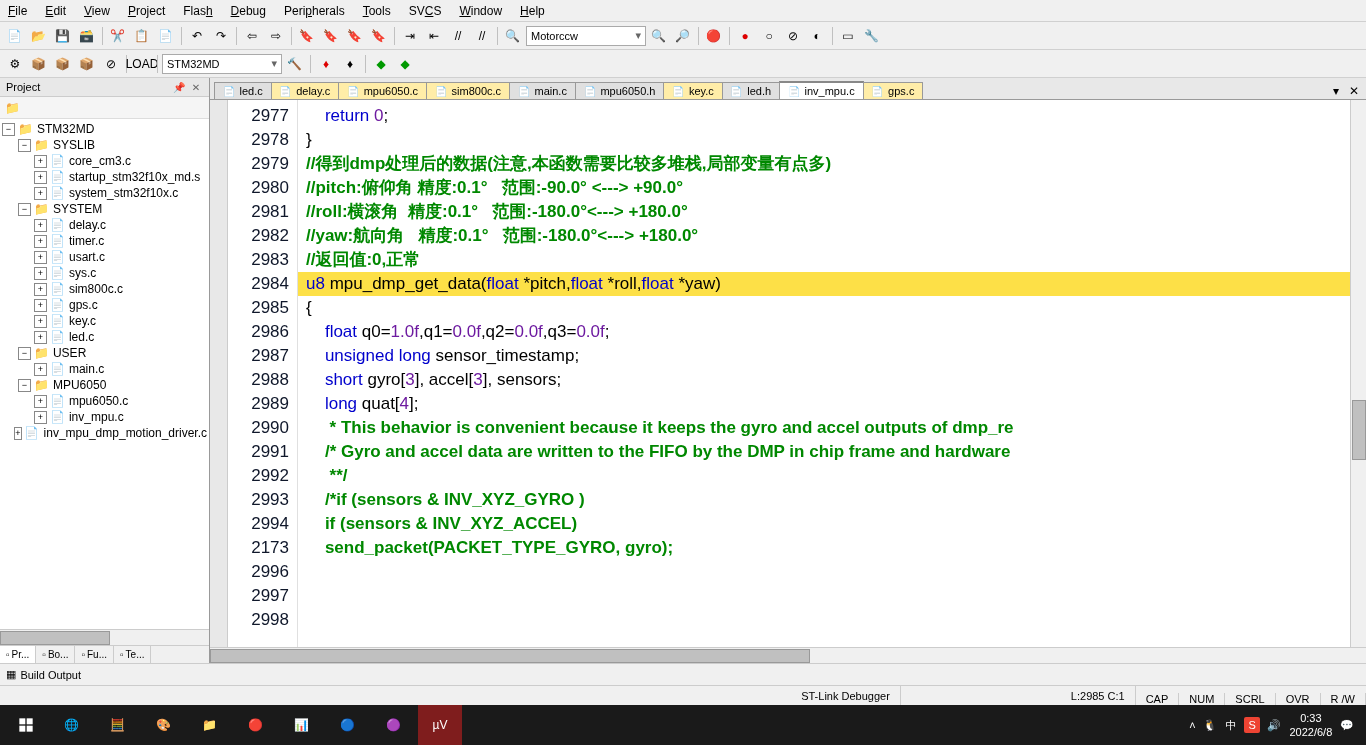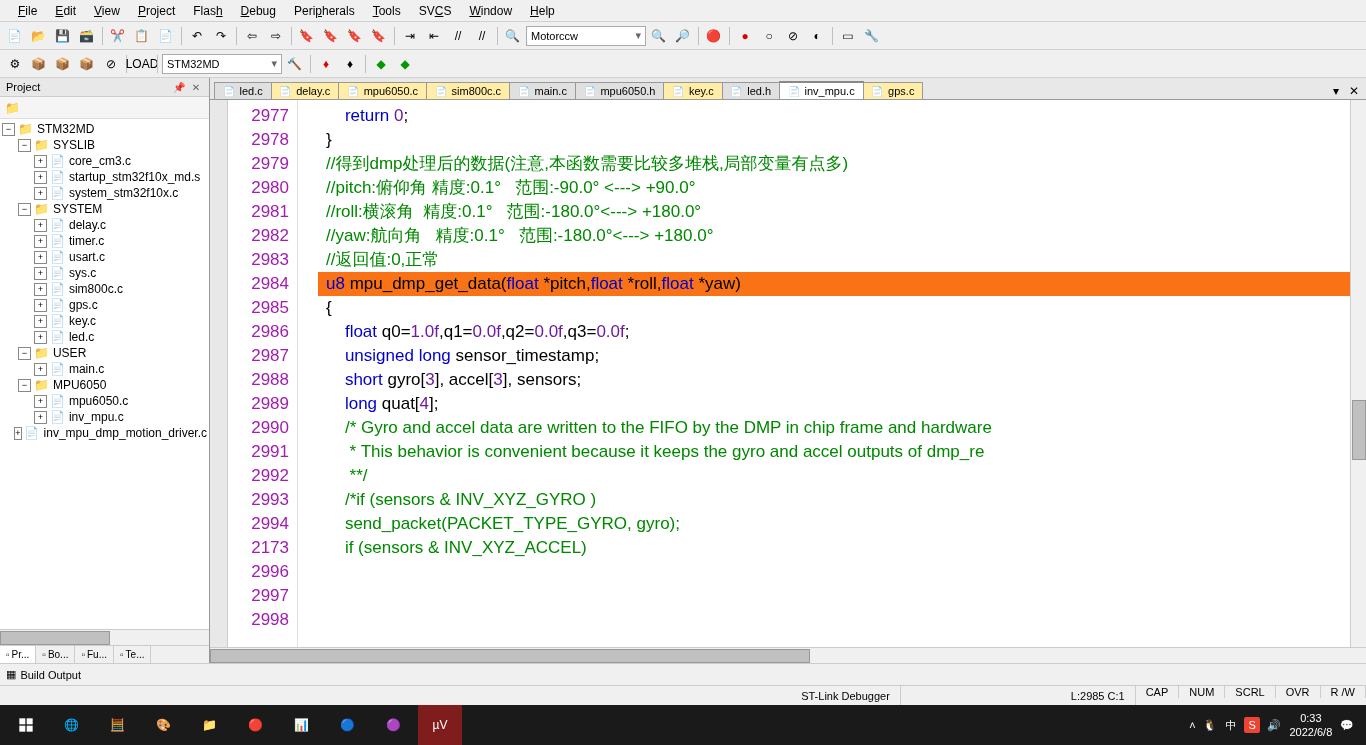--- a/index.html
+++ b/index.html
@@ -1,17 +1,17 @@
 <!DOCTYPE html>
 <html><head>
 <meta charset="utf-8">
 <style>
 * { margin: 0; padding: 0; box-sizing: border-box; font-family: "Segoe UI", Tahoma, sans-serif; }
 body { width: 1366px; height: 745px; background: #f0f0f0; overflow: hidden; display: flex; flex-direction: column; font-size: 12px; }
-.menubar { background: #f0f0f0; display: flex; padding: 2px 10px; gap: 2px; border-bottom: 1px solid #d0d0d0; height: 22px; }
+.menubar { background: #f0f0f0; display: flex; padding: 2px 0; gap: 2px; border-bottom: 1px solid #d0d0d0; height: 22px; }
 .menubar-item { padding: 2px 8px; cursor: pointer; }
 .menubar-item u { text-decoration: underline; }
 .toolbar { background: #f0f0f0; display: flex; align-items: center; gap: 2px; padding: 2px 4px; border-bottom: 1px solid #d0d0d0; height: 28px; }
 .tool-btn { width: 22px; height: 22px; display: flex; align-items: center; justify-content: center; cursor: pointer; }
 .tool-sep { width: 1px; height: 18px; background: #c0c0c0; margin: 0 2px; }
 .tool-dropdown { border: 1px solid #aaa; background: white; height: 20px; padding: 0 20px 0 4px; font-size: 11px; min-width: 120px; display: flex; align-items: center; position: relative; }
 .tool-dropdown::after { content: "▾"; position: absolute; right: 4px; color: #666; }
 .main-area { flex: 1; display: flex; overflow: hidden; }
 .project-panel { width: 210px; display: flex; flex-direction: column; border-right: 1px solid #999; background: #fff; }
 .panel-header { background: #e8e8e8; border-bottom: 1px solid #ccc; padding: 2px 6px; font-size: 11px; display: flex; align-items: center; justify-content: space-between; }
@@ -29,35 +29,35 @@
 .editor-area { flex: 1; display: flex; flex-direction: column; overflow: hidden; }
 .file-tabs { display: flex; background: #e8e8e8; border-bottom: 1px solid #999; padding-left: 4px; align-items: flex-end; height: 22px; position: relative; }
 .file-tab { padding: 2px 8px; border: 1px solid #999; border-bottom: none; margin-right: -1px; background: #e0e0e0; cursor: pointer; font-size: 11px; display: flex; align-items: center; gap: 4px; }
 .file-tab.active { background: #fff; border-top: 2px solid #888; }
 .file-tab.modified { background: #ffeda8; }
 .file-tab-icon { font-size: 10px; }
 .tab-controls { margin-left: auto; display: flex; gap: 2px; padding-right: 4px; }
 .tab-ctrl-btn { width: 16px; height: 16px; display: flex; align-items: center; justify-content: center; cursor: pointer; }
 .code-wrap { flex: 1; display: flex; overflow: hidden; background: #fff; position: relative; }
 .fold-column { width: 18px; background: #e8e8e8; border-right: 1px solid #ccc; }
-.gutter { width: 70px; background: #fff; border-right: 1px solid #e0e0e0; font-family: "Consolas","SimSun",monospace; color: #a21caf; font-size: 17px; text-align: right; padding-right: 8px; line-height: 24px; padding-top: 4px; }
+.gutter { width: 70px; background: #fff; border-right: 1px solid #e0e0e0; font-family: "Consolas","SimSun",monospace; color: #0f172a; font-size: 17px; text-align: right; padding-right: 8px; line-height: 24px; padding-top: 4px; }
 .code { flex: 1; font-family: "Consolas","SimSun",monospace; font-size: 17px; line-height: 24px; overflow: hidden; padding-top: 4px; }
-.code-line { white-space: pre; padding-left: 8px; margin-left: 20px; }
-.code-line.highlight { background: #f97316; }
+.code-line { white-space: pre; padding-left: 8px; }
+.code-line.highlight { background: #fde047; }
 .k { color: #0000cc; } 
 .t { color: #0000cc; } 
 .n { color: #6d1aa0; } 
-.c { color: #008800; }
+.c { color: #008800; font-weight: bold; }
 .scrollbar-v { width: 16px; background: #f0f0f0; border-left: 1px solid #ccc; position: relative; }
 .scroll-thumb-v { position: absolute; top: 300px; width: 14px; left: 1px; height: 60px; background: #c0c0c0; border: 1px solid #999; }
 .scrollbar-h { height: 16px; background: #f0f0f0; border-top: 1px solid #ccc; position: relative; }
 .scroll-thumb-h { position: absolute; left: 0; height: 14px; top: 1px; width: 600px; background: #c0c0c0; border: 1px solid #999; }
 .build-output { height: 22px; background: #f0f0f0; border-top: 1px solid #ccc; display: flex; align-items: center; padding: 0 6px; font-size: 11px; }
 .build-icon { margin-right: 4px; }
-.statusbar { height: 20px; background: #f0f0f0; border-top: 1px solid #ccc; display: flex; align-items: flex-start; font-size: 11px; }
+.statusbar { height: 20px; background: #f0f0f0; border-top: 1px solid #ccc; display: flex; align-items: flex-end; font-size: 11px; }
 .status-seg { padding: 0 10px; border-right: 1px solid #ccc; height: 100%; display: flex; align-items: center; }
 .status-right { margin-left: auto; display: flex; }
 .taskbar { height: 40px; background: #1a1a1a; display: flex; align-items: center; gap: 2px; padding: 0 4px; color: #fff; }
 .task-btn { width: 44px; height: 40px; display: flex; align-items: center; justify-content: center; cursor: pointer; }
 .task-right { margin-left: auto; display: flex; align-items: center; gap: 8px; padding-right: 8px; font-size: 11px; }
 .task-time { text-align: center; line-height: 14px; }
 .icon-svg { width: 16px; height: 16px; }
 </style>
 </head>
 <body>
@@ -365,26 +365,26 @@
           <div class="code-line"><span class="c">//pitch:俯仰角 精度:0.1°   范围:-90.0° &lt;---&gt; +90.0°</span></div>
           <div class="code-line"><span class="c">//roll:横滚角  精度:0.1°   范围:-180.0°&lt;---&gt; +180.0°</span></div>
           <div class="code-line"><span class="c">//yaw:航向角   精度:0.1°   范围:-180.0°&lt;---&gt; +180.0°</span></div>
           <div class="code-line"><span class="c">//返回值:0,正常</span></div>
           <div class="code-line highlight"><span class="t">u8</span> mpu_dmp_get_data(<span class="k">float</span> *pitch,<span class="k">float</span> *roll,<span class="k">float</span> *yaw)</div>
           <div class="code-line">{</div>
           <div class="code-line">    <span class="k">float</span> q0=<span class="n">1.0f</span>,q1=<span class="n">0.0f</span>,q2=<span class="n">0.0f</span>,q3=<span class="n">0.0f</span>;</div>
           <div class="code-line">    <span class="k">unsigned</span> <span class="k">long</span> sensor_timestamp;</div>
           <div class="code-line">    <span class="k">short</span> gyro[<span class="n">3</span>], accel[<span class="n">3</span>], sensors;</div>
           <div class="code-line">    <span class="k">long</span> quat[<span class="n">4</span>];</div>
+          <div class="code-line"><span class="c">     * This behavior is convenient because it keeps the gyro and accel outputs of dmp_re</span></div>
           <div class="code-line">    <span class="c">/* Gyro and accel data are written to the FIFO by the DMP in chip frame and hardware</span></div>
-          <div class="code-line"><span class="c">     * This behavior is convenient because it keeps the gyro and accel outputs of dmp_re</span></div>
           <div class="code-line"><span class="c">     **/</span></div>
           <div class="code-line">    <span class="c">/*if (sensors &amp; INV_XYZ_GYRO )</span></div>
+          <div class="code-line"><span class="c">    if (sensors &amp; INV_XYZ_ACCEL)</span></div>
           <div class="code-line"><span class="c">    send_packet(PACKET_TYPE_GYRO, gyro);</span></div>
-          <div class="code-line"><span class="c">    if (sensors &amp; INV_XYZ_ACCEL)</span></div>
         </div>
       <div class="scrollbar-v">
           <div class="scroll-thumb-v"></div>
         </div>
     </div>
     <div class="scrollbar-h">
         <div class="scroll-thumb-h"></div>
       </div>
   </div>
 </div>

